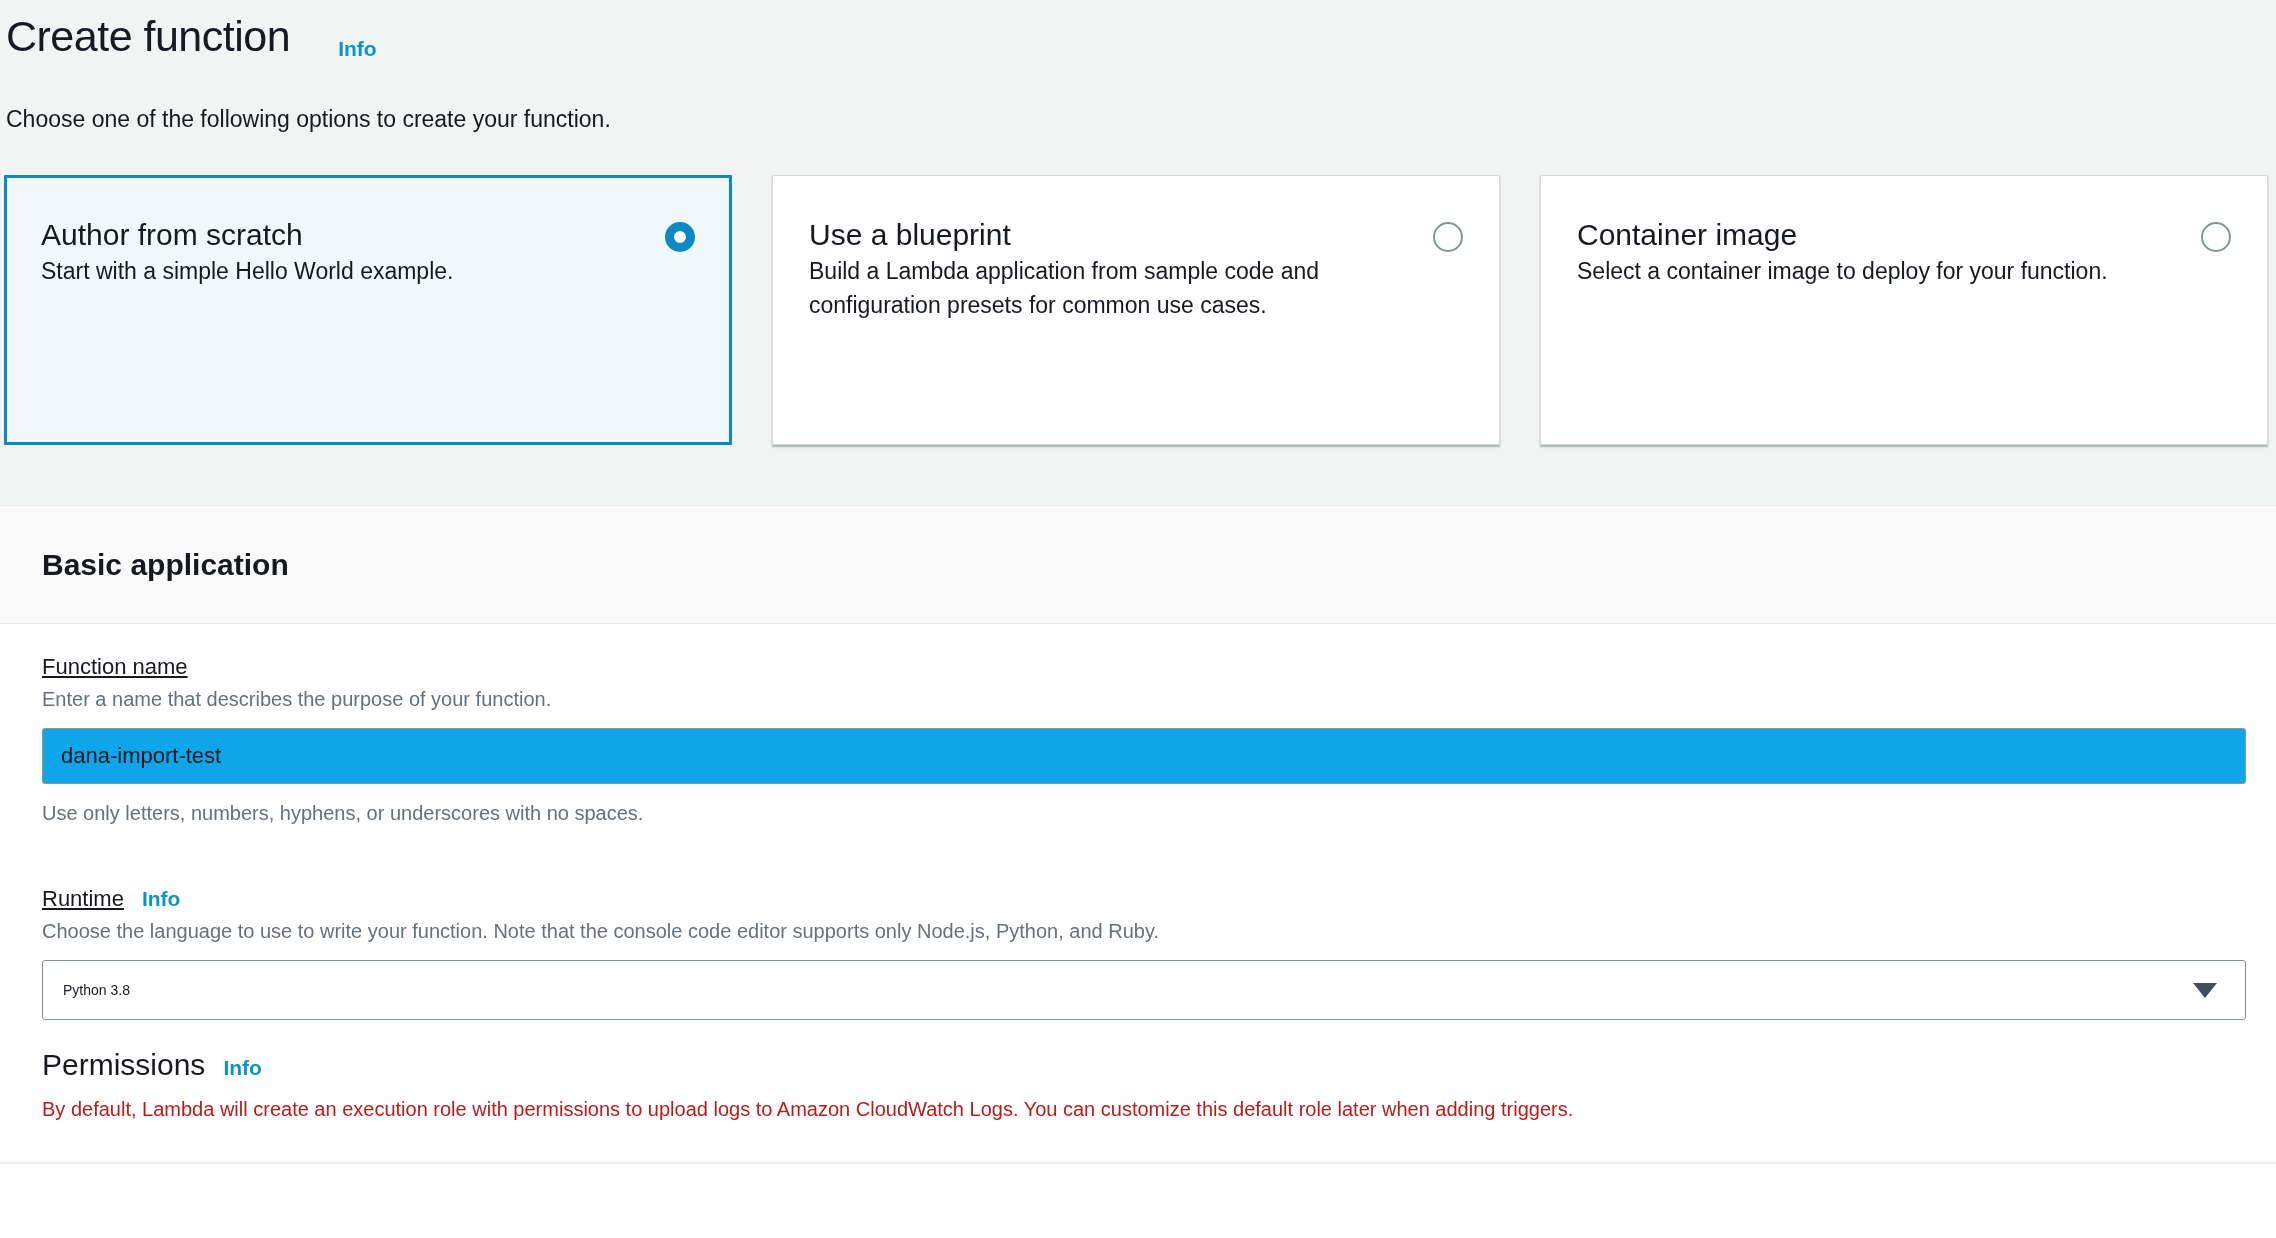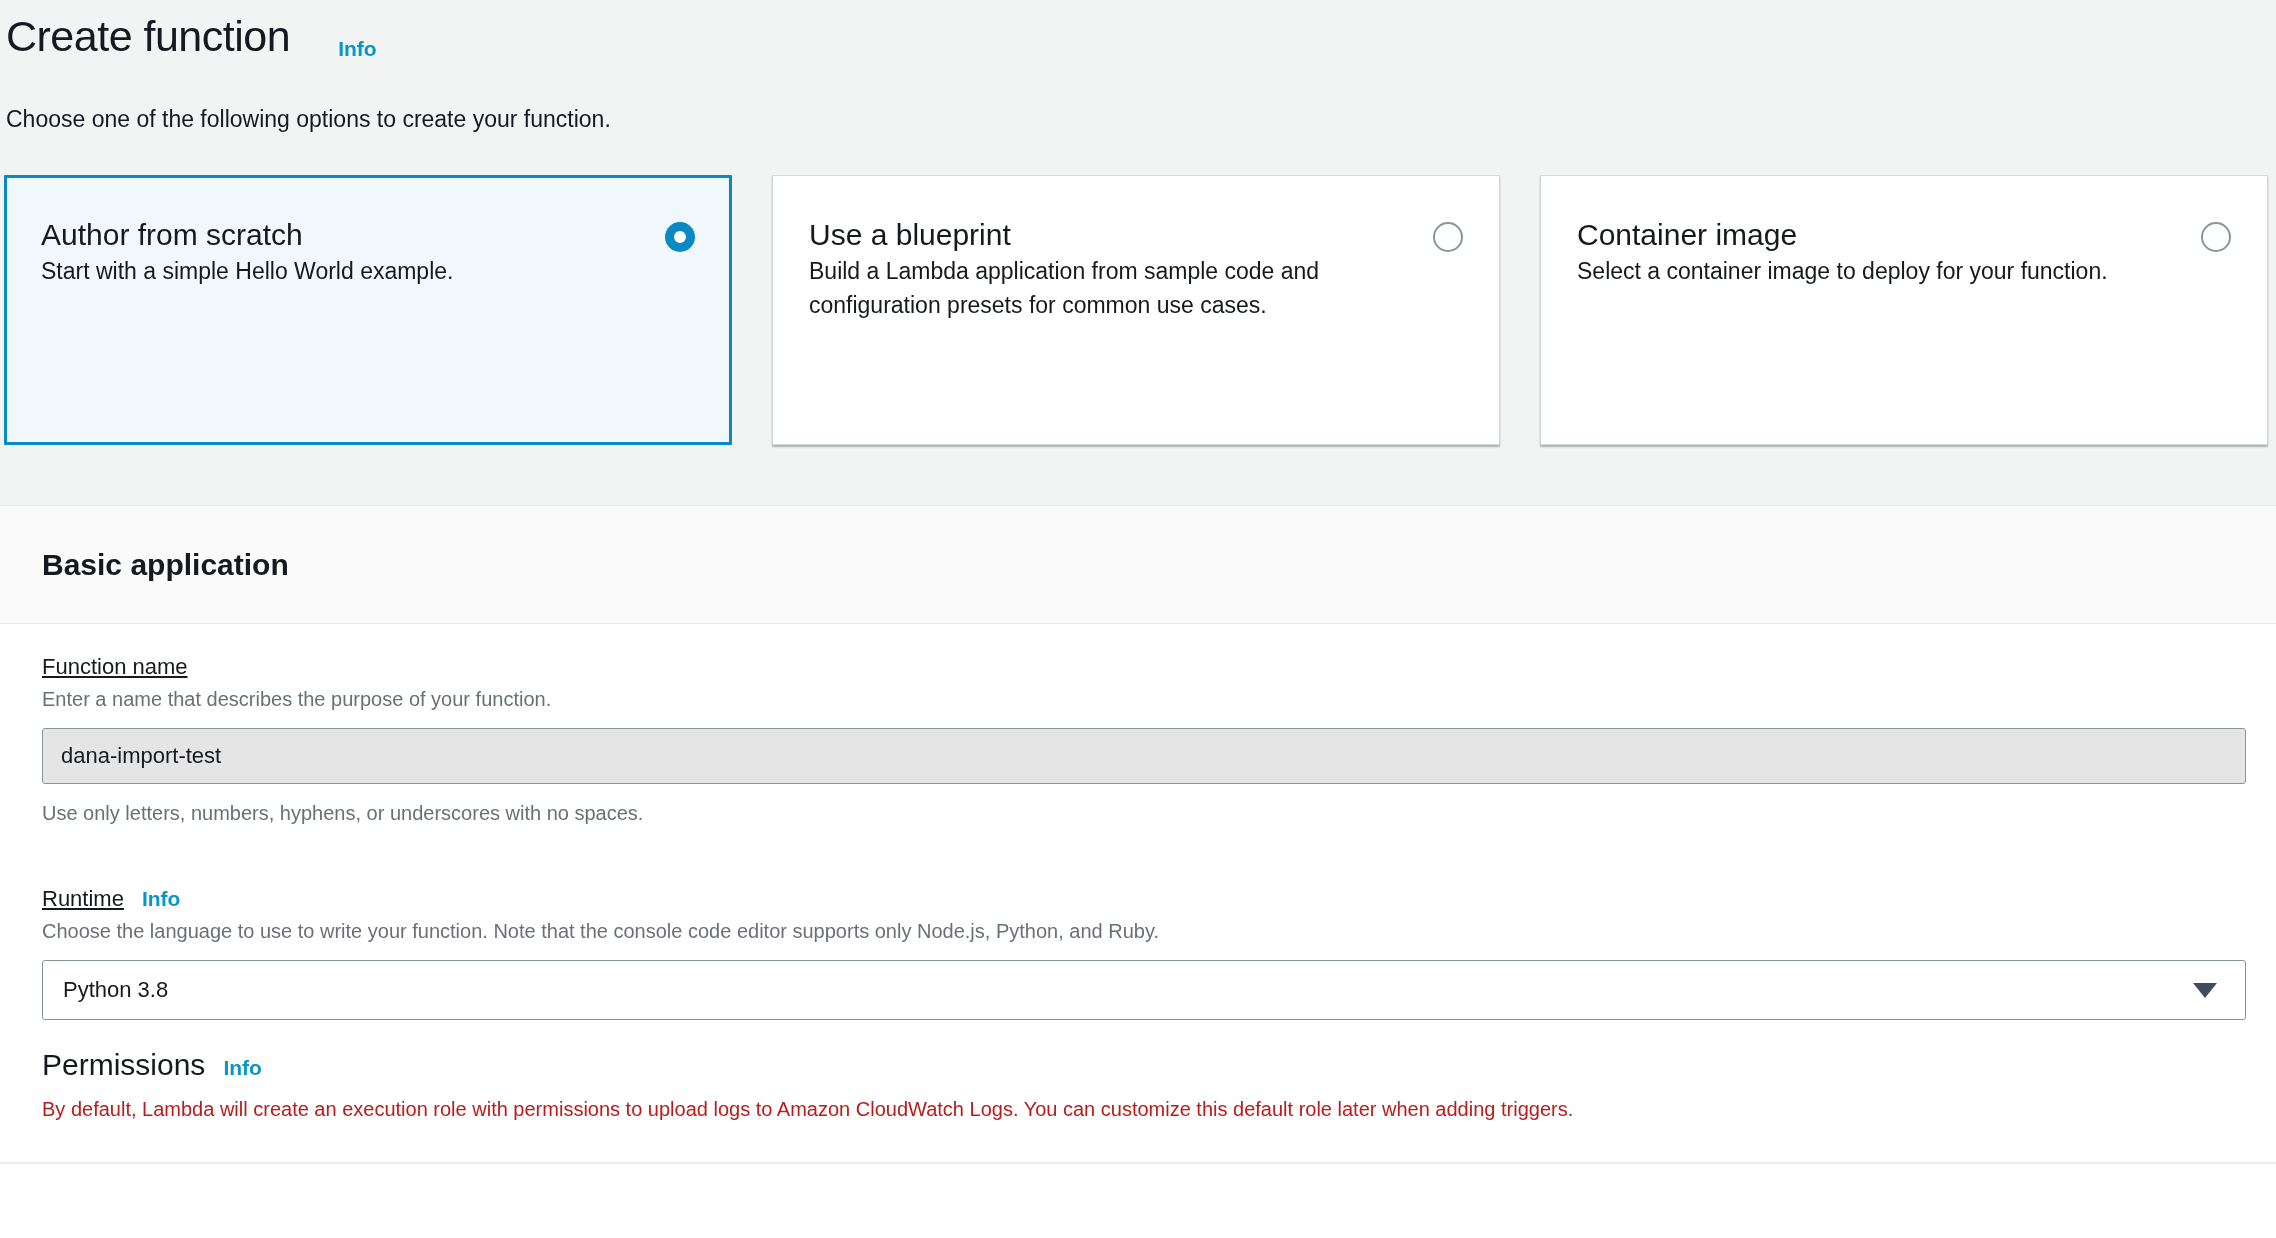--- a/index.html
+++ b/index.html
@@ -43,30 +43,30 @@
     padding-left:42px; border-bottom:1px solid #eaeded;
   }
   .panel-header h2 { font-size:30px; font-weight:700; }
   .panel-body { padding-top:28px; }
   .field { margin:0 30px 0 42px; }
   .field-label { font-size:22px; line-height:30px; font-weight:400; display:block;text-decoration:underline; }
   .label-row { display:flex; align-items:baseline; gap:18px; }
   .field-desc { margin-top:4px; font-size:20px; line-height:26px; color:#687078; }
   .text-input {
     display:block; margin-top:16px; width:100%; height:56px;
-    border:1px solid #879596; border-radius:3px; background:#e5e5e5;
+    border:1px solid #879596; border-radius:3px; background:#0ea5e9;
     font-family:"Liberation Sans", sans-serif; font-size:22px; color:#16191f;
     padding:0 18px;
   }
   .constraint { margin-top:16px; font-size:20px; line-height:26px; color:#687078; }
   .runtime-group { margin-top:58px; }
   .select {
     margin-top:16px; height:60px; border:1px solid #879596; border-radius:3px;
     background:#fff; display:flex; align-items:center; justify-content:space-between;
-    padding:0 28px 0 20px; font-size:22px; cursor:pointer;
+    padding:0 28px 0 20px; font-size:14px; cursor:pointer;
   }
   .caret-down {
     width:0; height:0;
     border-left:12px solid transparent; border-right:12px solid transparent;
     border-top:15px solid #414d5c;
   }
   .permissions-group { margin-top:28px; }
   .perm-heading { font-size:30px; font-weight:400; }
   .perm-desc { margin-top:14px; font-size:20px; line-height:26px; color:#b91c1c; }
 

